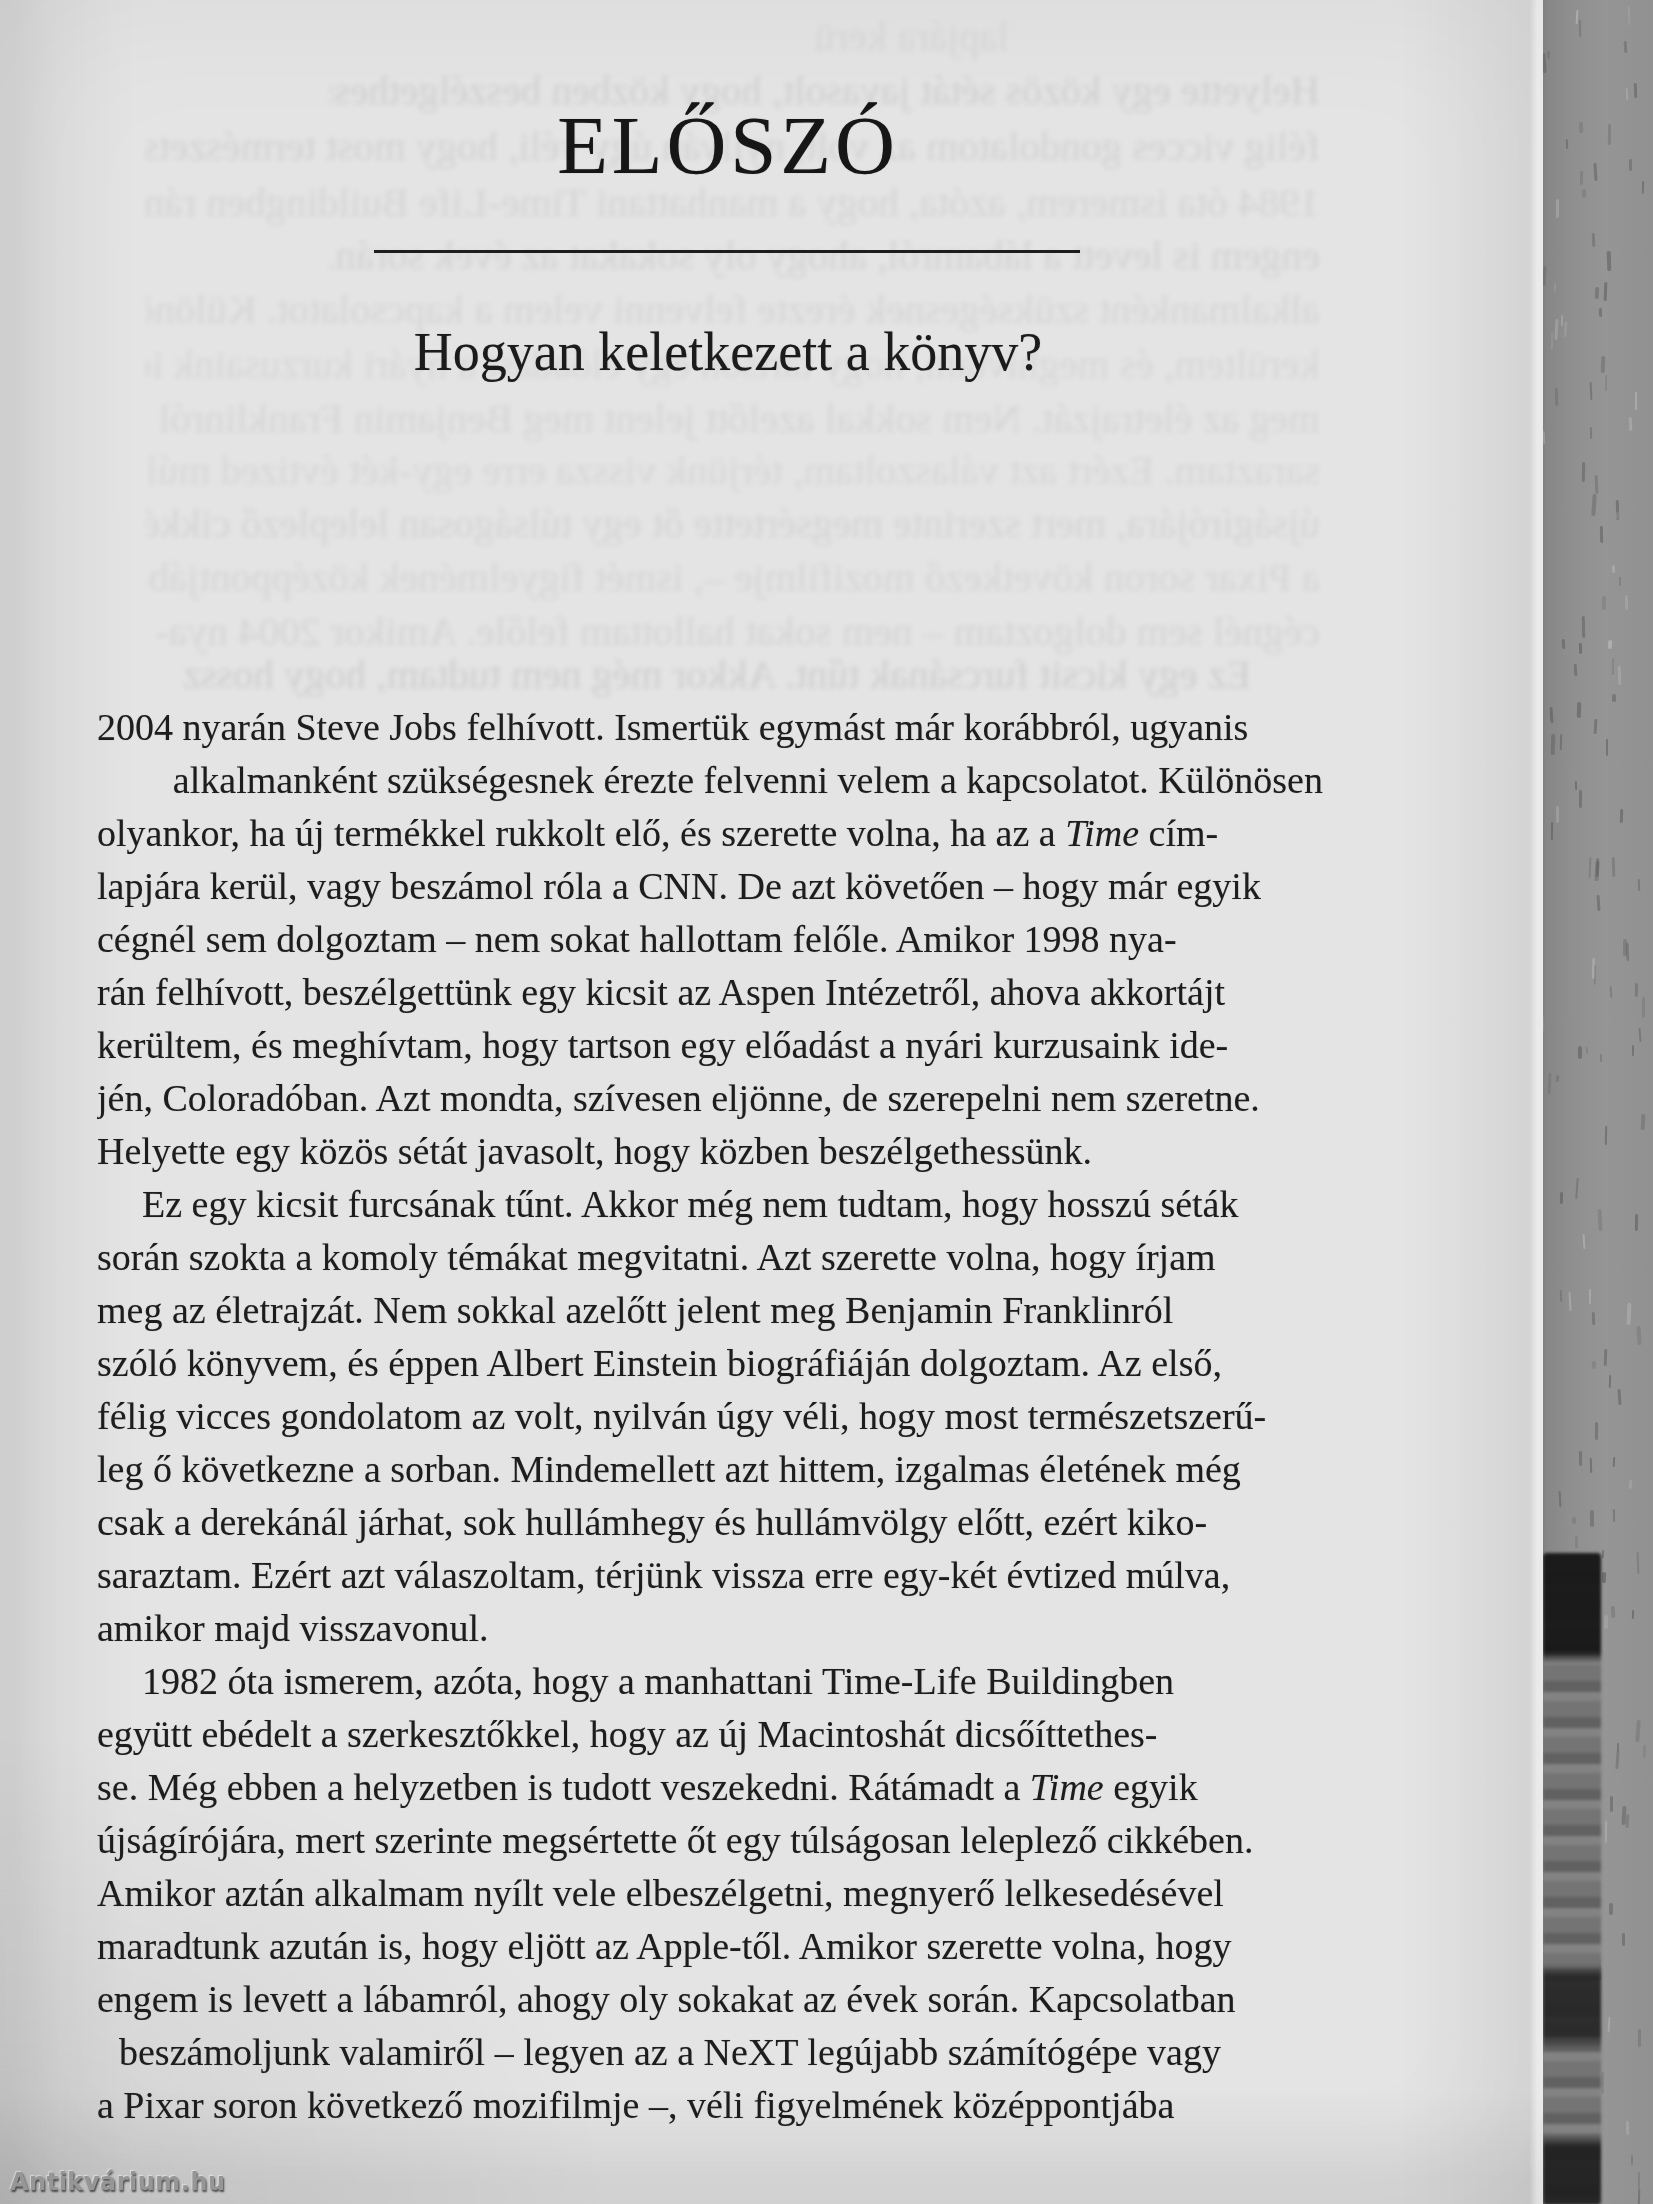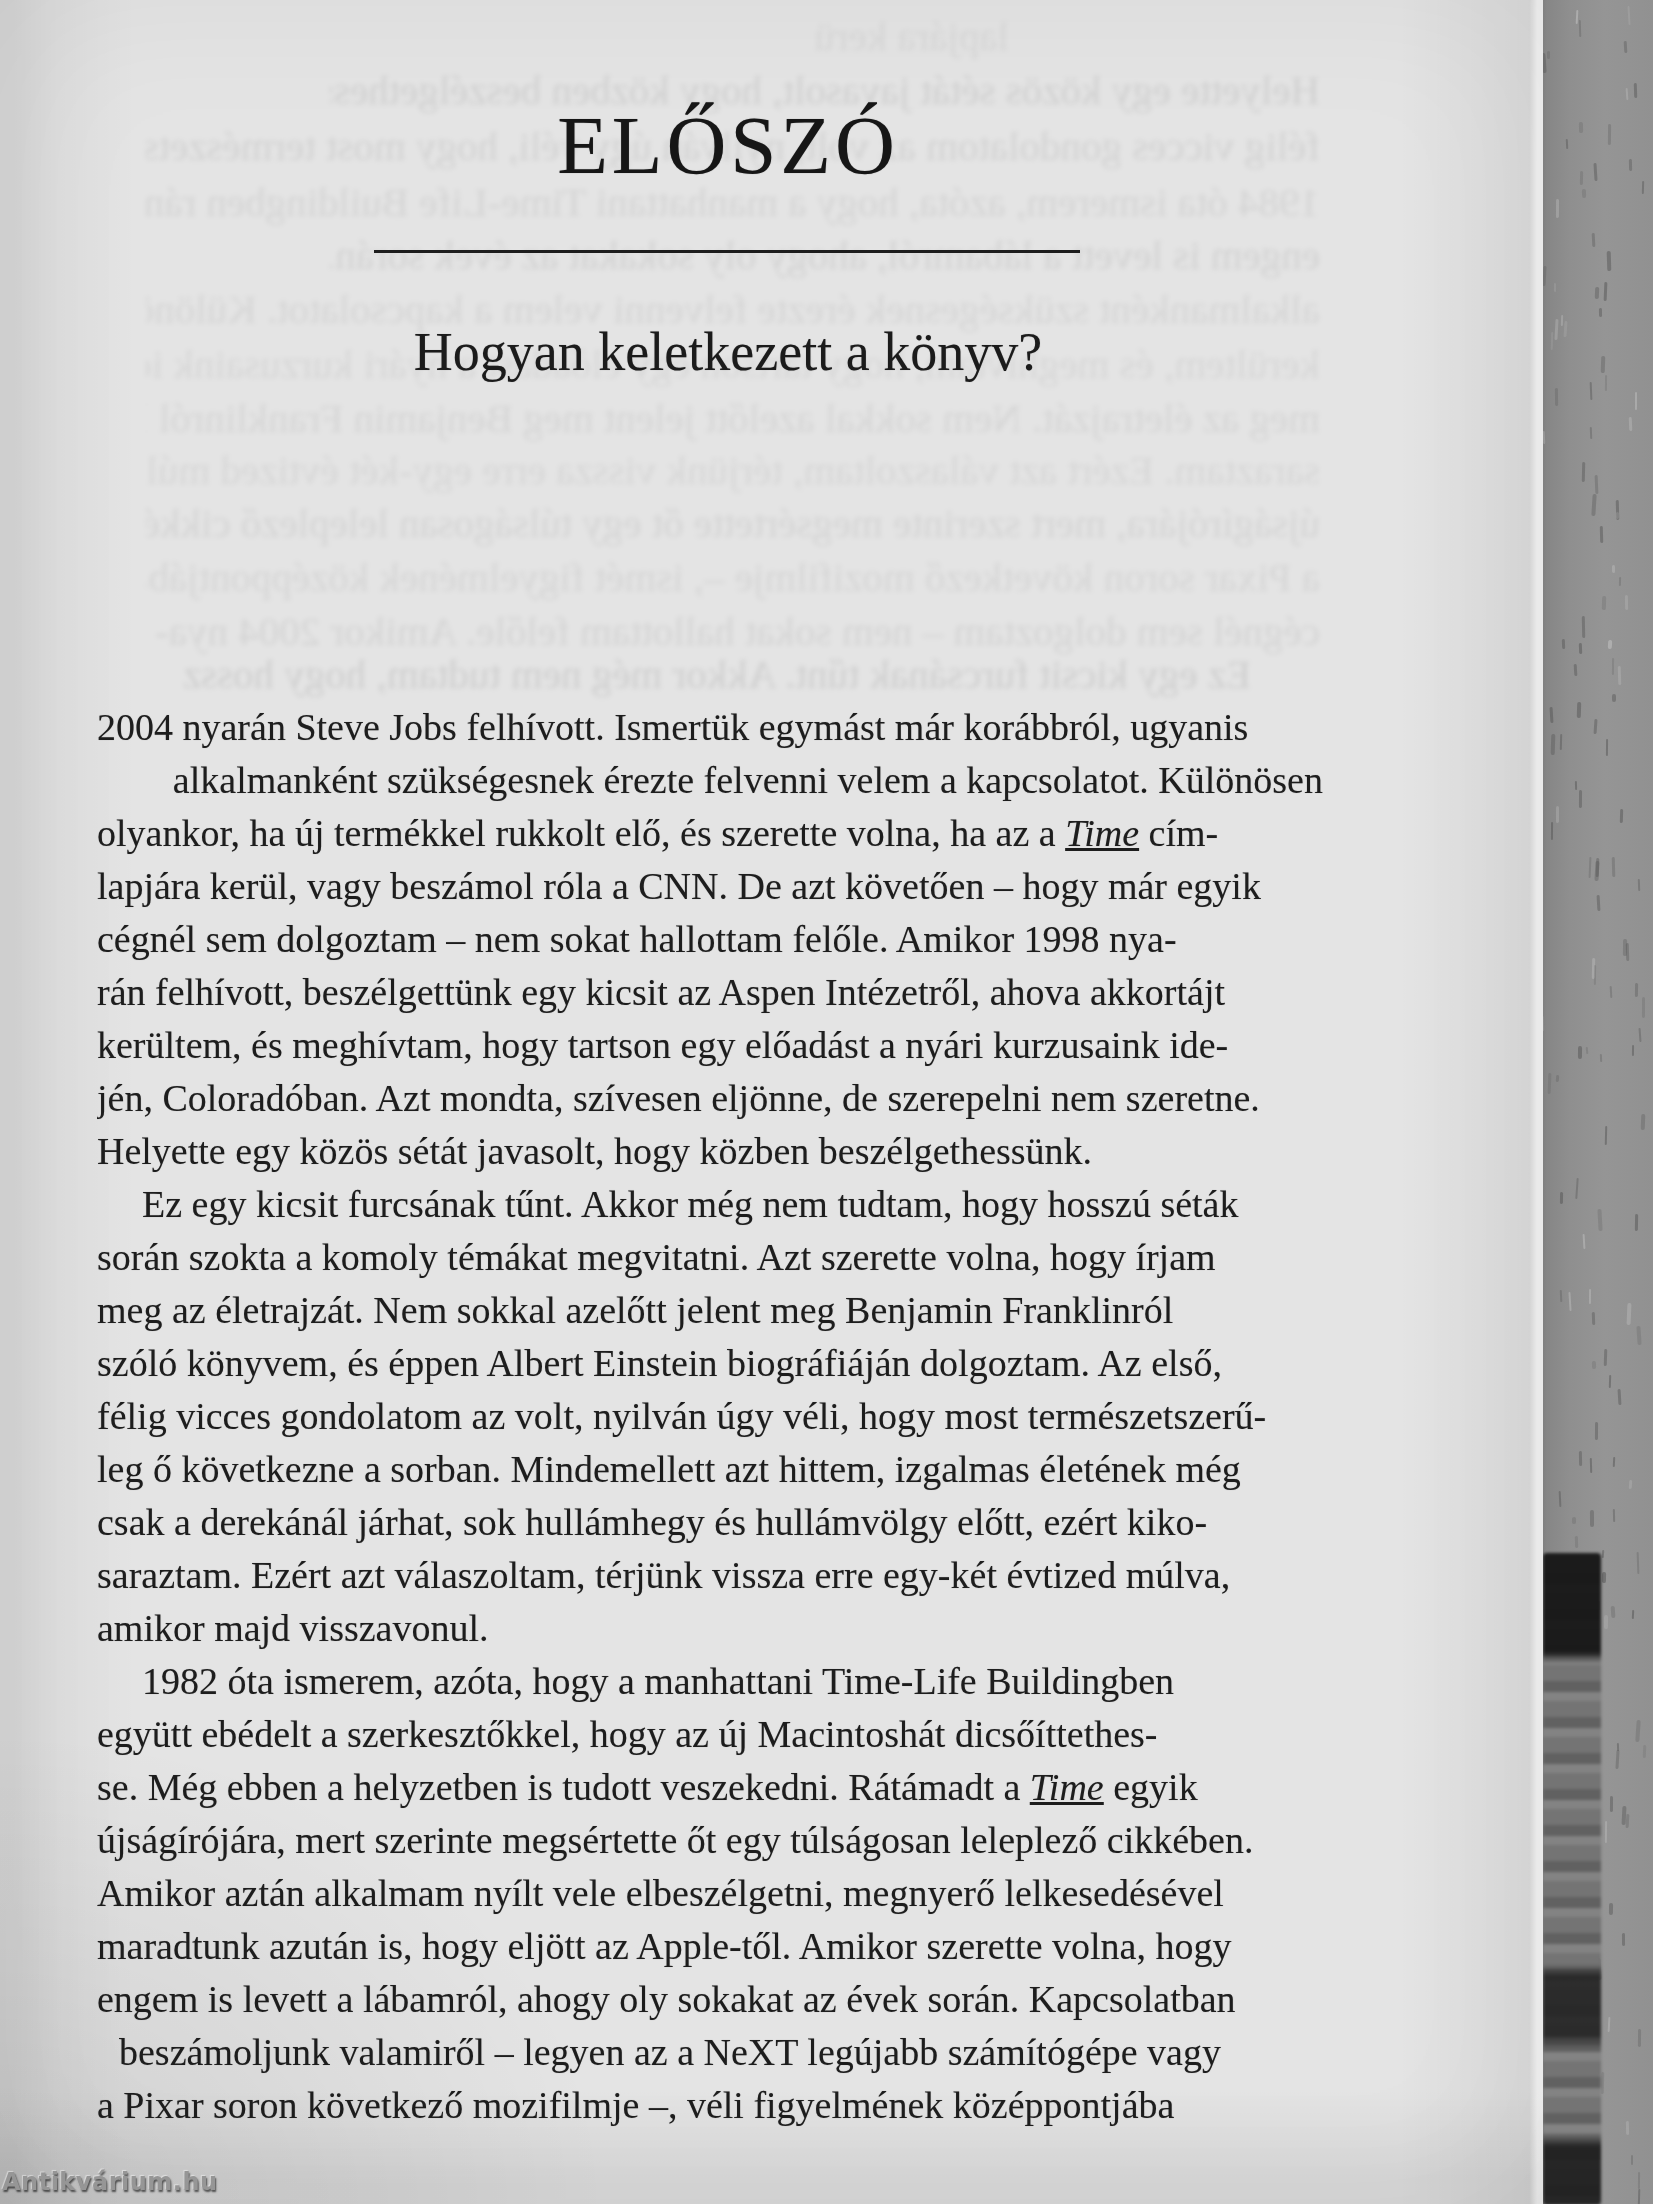--- a/index.html
+++ b/index.html
@@ -34,23 +34,23 @@
   .title{position:absolute;left:0;top:95px;width:1456px;text-align:center;
     font-size:83px;line-height:101px;letter-spacing:3.9px;color:#161616;
     text-shadow:0 0 1px rgba(0,0,0,.35);}
   .rule{position:absolute;left:374px;top:250px;width:706px;height:2.9px;background:#1d1d1d;}
   .subtitle{position:absolute;left:0;top:320px;width:1456px;text-align:center;
     font-size:54px;line-height:64px;color:#1b1b1b;text-shadow:0 0 1px rgba(0,0,0,.3);}
   
   .body-text{position:absolute;left:97px;top:701px;width:1226px;color:#1d1d1d;
     font-size:38px;text-shadow:0 0 1px rgba(0,0,0,.28);}
   .bline{white-space:nowrap;overflow:hidden;height:53px;line-height:53px;width:100%;}
-  .bline i{font-style:italic;text-decoration:underline;}
-  
-  .watermark{position:absolute;left:2px;top:2168px;
+  .bline i{font-style:italic;}
+  
+  .watermark{position:absolute;left:10px;top:2168px;
     font-family:"DejaVu Sans","Liberation Sans",sans-serif;font-weight:bold;
     font-size:24px;letter-spacing:0.5px;color:#969696;
     text-shadow:1px 1.9px 1.9px rgba(0,0,0,.6),-1px -1px 1px rgba(255,255,255,.45);}
 </style>
 </head>
 <body>
 
 <div class="scene">
 
   <div class="edge-strip" id="edgeStrip">

